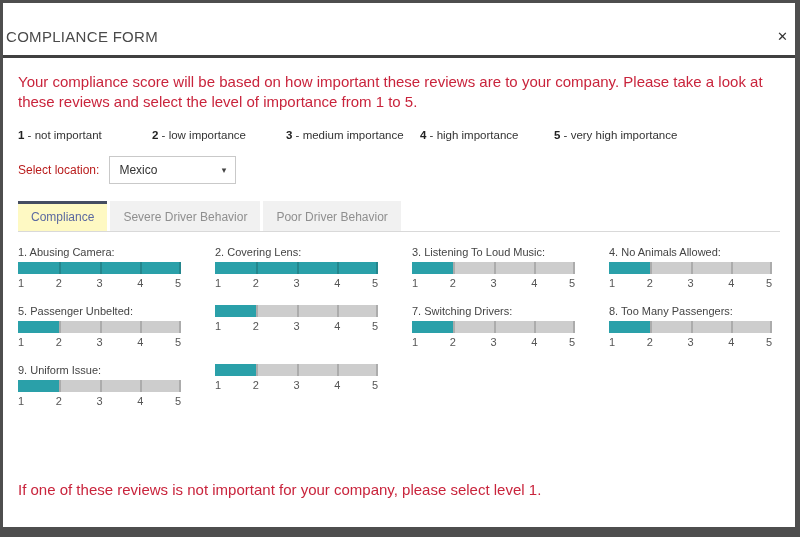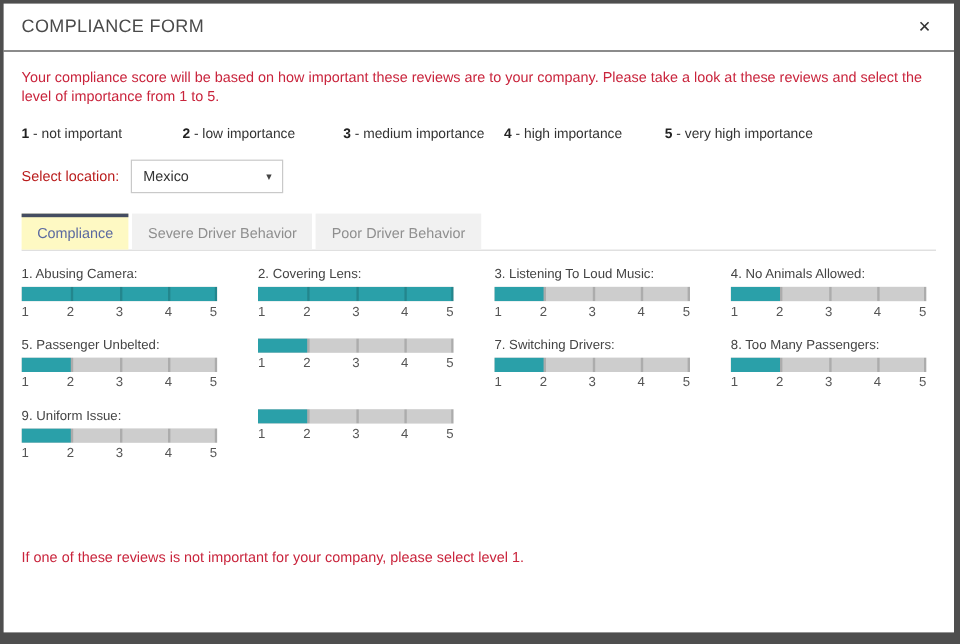--- a/index.html
+++ b/index.html
@@ -9,27 +9,27 @@
     background:#4e4e4e;
   }
   .page{position:relative;width:800px;height:537px;background:#4e4e4e;}
   .dialog{
     position:absolute;left:3px;top:3px;right:5px;bottom:10px;
     background:#ffffff;box-sizing:border-box;
   }
   
   .dlg-header{
     height:40px;display:flex;align-items:center;justify-content:space-between;
-    padding:0 15px;border-bottom:1px solid #404040;box-sizing:border-box;
+    padding:0 3px;border-bottom:3px solid #404040;box-sizing:border-box;margin-top:15px;
   }
   .dlg-title{font-size:15px;color:#4a4a4a;letter-spacing:.3px;font-weight:400;}
   .dlg-close{font-size:13px;color:#333;cursor:pointer;padding:2px 4px;line-height:1;}
   
   .content{padding:14px 15px 0 15px;}
-  .red-text{color:var(--red);font-size:12px;line-height:1.3;}
+  .red-text{color:var(--red);font-size:15px;line-height:1.3;}
   .legend-row{display:flex;margin-top:18px;}
   .legend-item{width:134px;font-size:11.5px;color:#333;white-space:nowrap;}
   .legend-item b{font-weight:700;color:#222;}
   .select-row{display:flex;align-items:center;margin-top:15px;}
   .select-label{font-size:12px;color:#b91c1c;margin-right:10px;}
   .dropdown{
     width:127px;height:28px;border:1px solid #c9c9c9;background:#fff;
     display:flex;align-items:center;justify-content:space-between;
     padding:0 9px;box-sizing:border-box;font-size:12px;color:#333;cursor:pointer;
   }

